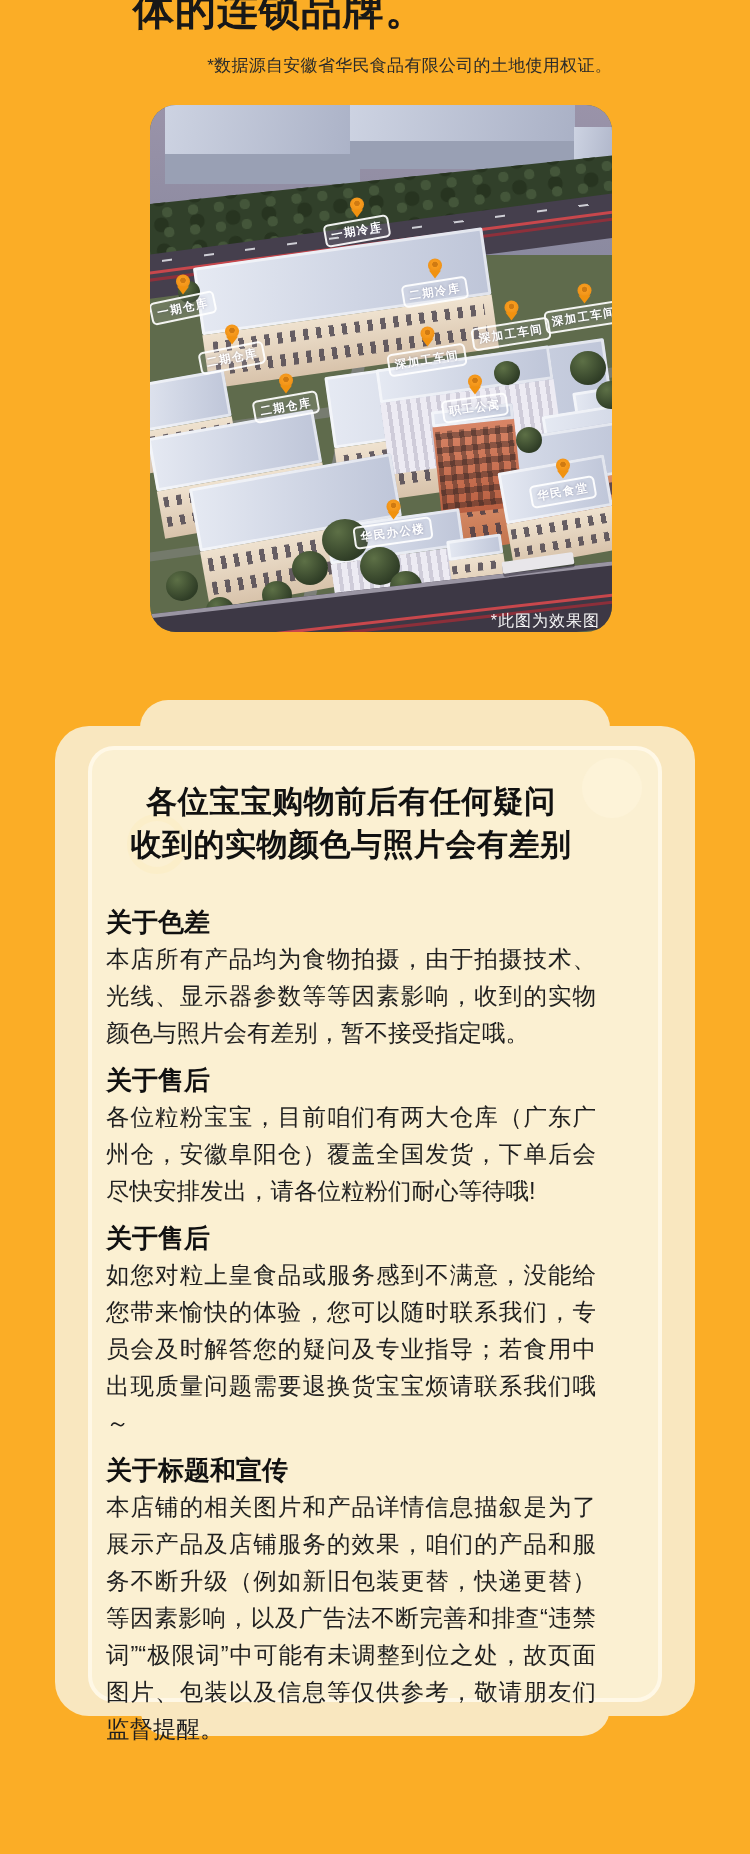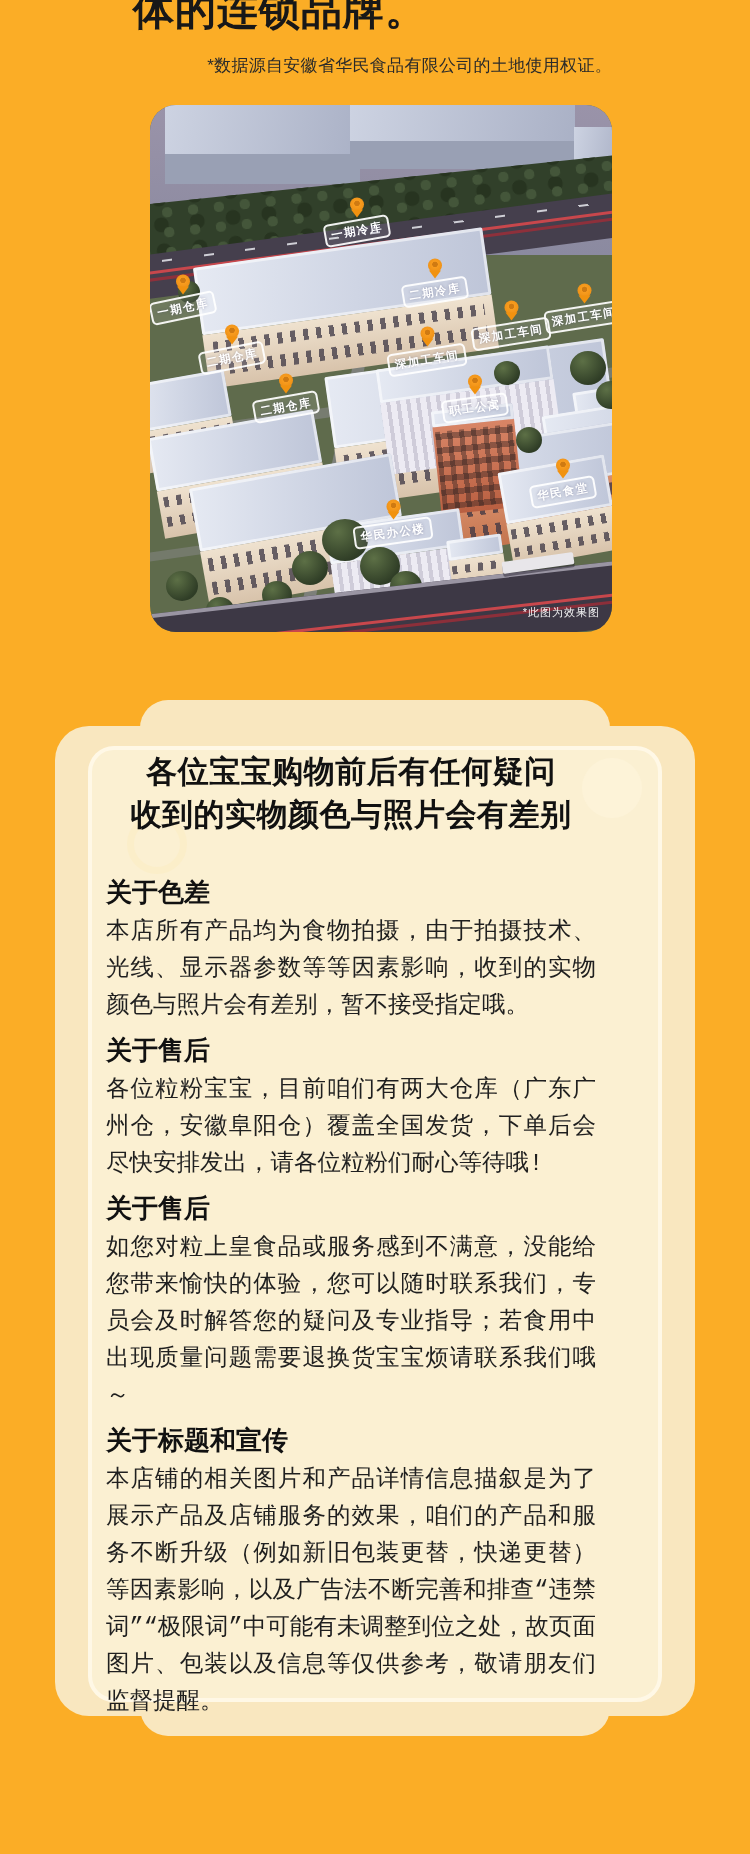--- a/index.html
+++ b/index.html
@@ -58,33 +58,33 @@
   .pinw{position:absolute;z-index:30;transform:translate(-50%,-50%);}
   .plabel{display:inline-block;white-space:nowrap;padding:2px 5px;border:2px solid rgba(255,255,255,.92);
           border-radius:5px;color:#fff;font-weight:bold;font-size:11.5px;letter-spacing:1.5px;
           background:rgba(255,255,255,.10);text-shadow:0 0 3px rgba(70,70,110,.45);
           transform:rotate(var(--rot,0deg));}
   .pin{position:absolute;left:50%;bottom:calc(100% + 8px);transform:translateX(-50%);
        width:14px;height:14px;border-radius:50%;
        background:radial-gradient(circle at 50% 42%,#cf7a12 0 2.5px,#f89c1e 3px,#e88a12 100%);}
   .pin::after{content:"";position:absolute;top:12px;left:50%;transform:translateX(-50%);
        border:6px solid rgba(0,0,0,0);border-top:8px solid #f1920f;border-bottom-width:0;}
-  .watermark{position:absolute;right:12px;bottom:12px;z-index:40;color:rgba(255,255,255,.95);
-             font-size:11px;letter-spacing:1px;}
+  .watermark{position:absolute;right:12px;bottom:0;z-index:40;color:rgba(255,255,255,.95);
+             font-size:16px;letter-spacing:1px;}
 
   
   .card-main{position:absolute;left:55px;top:726px;width:640px;height:990px;border-radius:34px;background:#F9E7BF;}
   .tab-top{position:absolute;left:140px;top:700px;width:470px;height:60px;border-radius:28px 28px 0 0;background:#F9E7BF;}
   .tab-bottom{position:absolute;left:140px;top:1688px;width:470px;height:48px;border-radius:0 0 28px 28px;background:#F9E7BF;}
   .card-inner{position:absolute;left:88px;top:746px;width:566px;height:948px;border-radius:26px;
               border:4px solid #FFF8E6;background:#FBF0D2;}
   .circ-solid{position:absolute;left:582px;top:758px;width:60px;height:60px;border-radius:50%;background:#FDF3D8;}
   .circ-ring{position:absolute;left:127px;top:814px;width:46px;height:46px;border-radius:50%;
              border:7px solid #FBEEC9;background:rgba(0,0,0,0);}
-  .card-content{position:absolute;left:106px;top:752px;width:490px;color:#1d1d1d;font-family:Liberation Mono, monospace;}
+  .card-content{position:absolute;left:106px;top:780px;width:490px;color:#1d1d1d;}
   .faq-title{font-size:31px;line-height:43px;font-weight:800;text-align:center;color:#111;margin-bottom:38px;letter-spacing:.5px;}
   .sec h3{margin:10px 0 0;font-size:26px;line-height:37px;font-weight:800;color:#111;}
   .sec p{margin:0;font-size:23.5px;line-height:37px;text-align:justify;color:#1f1f1f;}
 </style>
 </head>
 <body>
 
 <div class="page">
 
   <h1 class="top-heading">体的连锁品牌。</h1>

